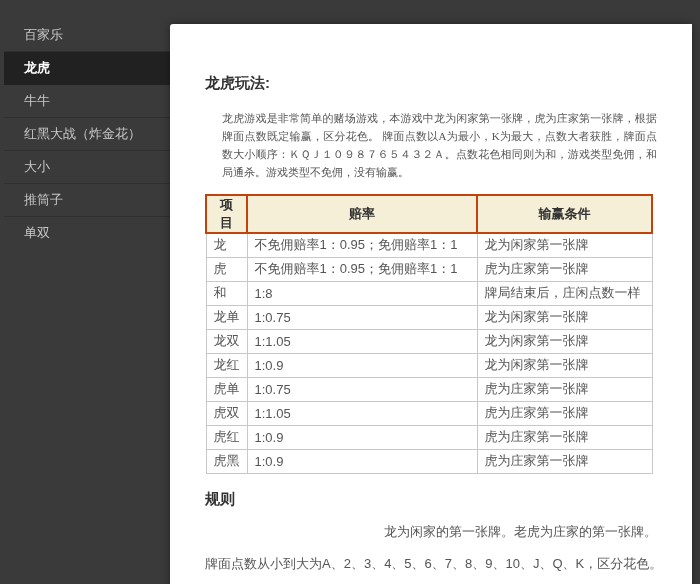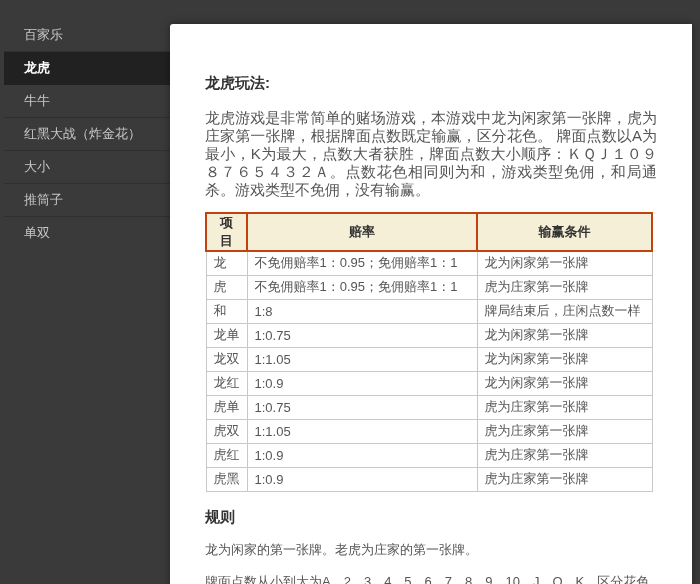--- a/index.html
+++ b/index.html
@@ -26,22 +26,23 @@
   .panel{
     position:absolute;left:170px;top:24px;width:522px;height:577px;
     background:#ffffff;border-radius:3px 0 0 0;
     box-shadow:0 0 9px rgba(0,0,0,0.4);
     padding:50px 35px 0 35px;box-sizing:border-box;overflow:hidden;
   }
   .section-title{
     margin:0;font-size:15px;font-weight:bold;color:#333333;line-height:18px;
   }
   .intro{
-    margin:17px 0 0 0;font-size:15px;color:#555555;line-height:18px;
+    margin:17px 0 0 17px;font-size:11px;color:#555555;line-height:18px;
     text-align:justify;
+    font-family:Liberation Serif, serif;
   }
   
   table.odds{
     border-collapse:collapse;margin-top:13px;width:448px;table-layout:fixed;
     border:1px solid #8f8f8f;
   }
   table.odds col.c1{width:41px;}
   table.odds col.c2{width:230px;}
   table.odds th{
     background:#f6efd7;border:2px solid #c2410c;
@@ -49,21 +50,21 @@
     height:24px;padding:0 7px;text-align:center;box-sizing:border-box;
   }
   table.odds td{
     border:1px solid #c8c8c8;font-size:13px;color:#555555;
     height:24px;padding:0 7px;text-align:left;box-sizing:border-box;
     overflow:hidden;white-space:nowrap;
   }
   
   .rules-title{margin:16px 0 0 0;}
   .rule-line{
-    margin:15px 0 0 0;font-size:13px;color:#555555;line-height:17px;white-space:nowrap;
+    margin:15px 0 0 0;font-size:13px;color:#555555;line-height:17px;white-space:nowrap;text-align:right;
   }
 </style>
 </head>
 <body>
 
 <nav class="sidebar">
 
 <div class="side-item">百家乐</div>
     <div class="side-item active">龙虎</div>
     <div class="side-item">牛牛</div>

